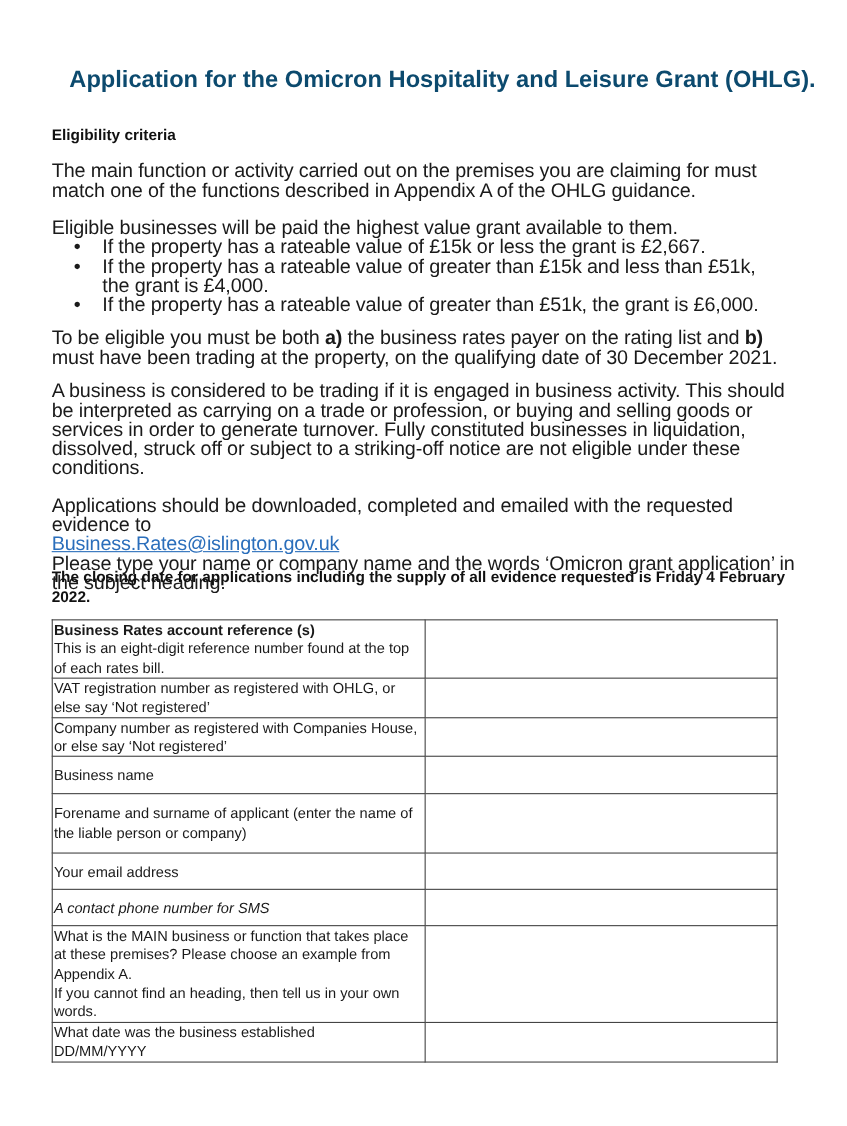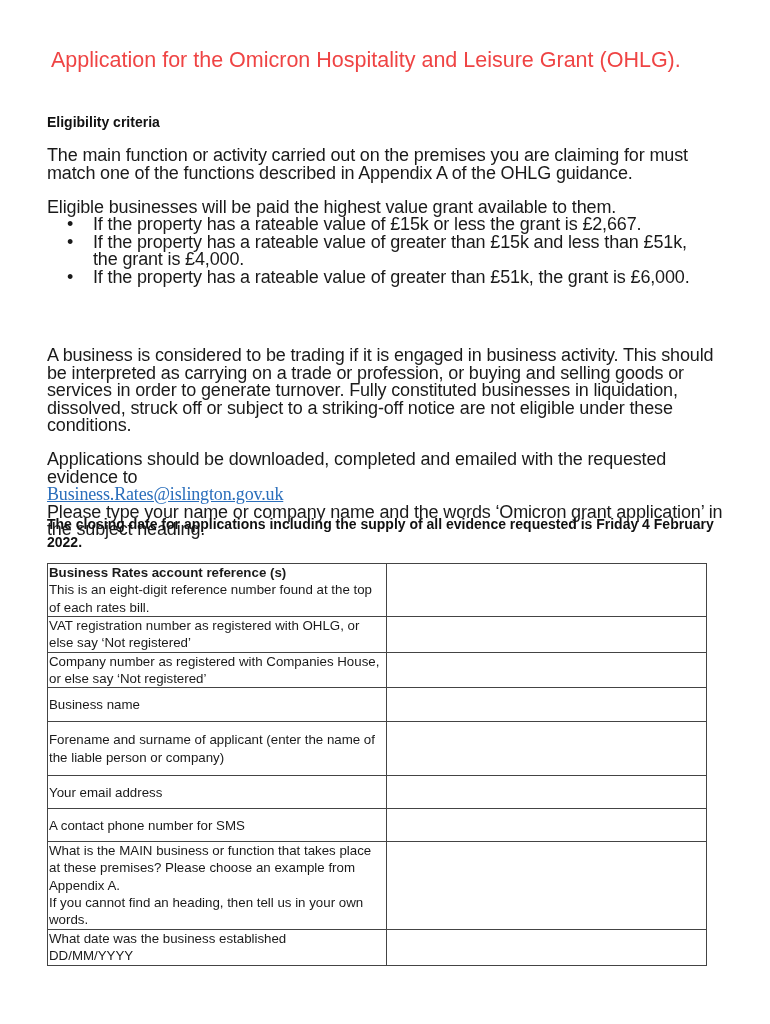--- a/index.html
+++ b/index.html
@@ -1,29 +1,29 @@
 <!DOCTYPE html>
 <html><head>
 <meta charset="utf-8">
 <style>
   html, body { margin: 0; padding: 0; background: #ffffff; }
   body { width: 770px; height: 1024px; position: relative; overflow: hidden; color: #111; }
   .page { position: absolute; left: 0; top: 0; width: 770px; height: 1024px; }
   .title {
     position: absolute; left: 47px; top: 42px; width: 680px;
-    font-family: "Liberation Sans", sans-serif; font-weight: normal;
-    font-size: 21.5px; line-height: 28px; margin: 4px; color: #ef4444;
+    font-family: "Liberation Sans", sans-serif; font-weight: bold;
+    font-size: 21.5px; line-height: 28px; margin: 16px; color: #0c4a6e;
   }
   .narrow { font-family: "Liberation Sans", sans-serif; font-size: 18px; line-height: 17.5px; color: #1a1a1a; letter-spacing: -0.15px; }
   .abs { position: absolute; left: 47px; width: 680px; margin: 0; }
   .h2 { font-family: "Liberation Sans", sans-serif; font-weight: bold; font-size: 14px; line-height: 17px; }
   ul.bullets { position: absolute; left: 47px; width: 660px; margin: 0; padding: 0; list-style: none; }
   ul.bullets li { position: relative; padding-left: 46px; }
   ul.bullets li .dot { position: absolute; left: 20px; top: 0; }
-  a.link { color: #2a6ebb; text-decoration: underline; font-family: Liberation Serif, serif; }
+  a.link { color: #2a6ebb; text-decoration: underline; }
   .bold { font-weight: bold; }
 
   table.form {
     position: absolute; left: 47px; top: 563px; width: 660px;
     border-collapse: collapse; table-layout: fixed;
     font-family: "Liberation Sans", sans-serif; font-size: 13.3px; line-height: 17.3px; color: #1a1a1a; border-radius: 19px;
   }
   table.form td { border: 1.5px solid #444; vertical-align: top; padding: 0 0 0 1px; }
   table.form td.label-cell { width: 337px; }
   table.form td.value-cell { padding: 0; }
@@ -51,20 +51,21 @@
     <li>
       <span class="dot">•</span>
       <span>If the property has a rateable value of greater than £15k and less than £51k, the grant is £4,000.</span>
     </li>
     <li>
       <span class="dot">•</span>
       <span>If the property has a rateable value of greater than £51k, the grant is £6,000.</span>
     </li>
   </ul>
 
+  <p class="abs narrow" style="top:299px;"><span>To be eligible you must be both </span><span class="bold">a)</span><span> the business rates payer on the rating list and </span><span class="bold">b)</span><span> must have been trading at the property, on the qualifying date of 30 December 2021.</span></p>
 
   <p class="abs narrow" style="top:347px;">A business is considered to be trading if it is engaged in business activity. This should be interpreted as carrying on a trade or profession, or buying and selling goods or services in order to generate turnover. Fully constituted businesses in liquidation, dissolved, struck off or subject to a striking-off notice are not eligible under these conditions.</p>
 
   <div class="abs narrow" style="top:451px;">
     <div>Applications should be downloaded, completed and emailed with the requested evidence to</div>
     <div><a class="link" href="#">Business.Rates@islington.gov.uk</a></div>
     <div>Please type your name or company name and the words ‘Omicron grant application’ in the subject heading.</div>
   </div>
 
   <p class="abs h2" style="top:515px; line-height:18px;">The closing date for applications including the supply of all evidence requested is Friday 4 February 2022.</p>
@@ -92,21 +93,21 @@
     </tr>
     <tr style="height:54px;">
       <td class="label-cell" style="vertical-align:middle;">Forename and surname of applicant (enter the name of the liable person or company)</td>
       <td class="value-cell"><input type="text" value="" style=""></td>
     </tr>
     <tr style="height:33px;">
       <td class="label-cell" style="vertical-align:middle;">Your email address</td>
       <td class="value-cell"><input type="text" value="" style=""></td>
     </tr>
     <tr style="height:33px;">
-      <td class="label-cell" style="vertical-align:middle;">A contact phone number for SMS</td>
+      <td class="label-cell" style="vertical-align:middle;font-style:italic;">A contact phone number for SMS</td>
       <td class="value-cell"><input type="text" value="" style=""></td>
     </tr>
     <tr style="height:88px;">
       <td class="label-cell">
         <div>What is the MAIN business or function that takes place at these premises?  Please choose an example from Appendix A.</div>
         <div>If you cannot find an heading, then tell us in your own words.</div>
       </td>
       <td class="value-cell"><input type="text" value="" style=""></td>
     </tr>
     <tr style="height:35px;">

